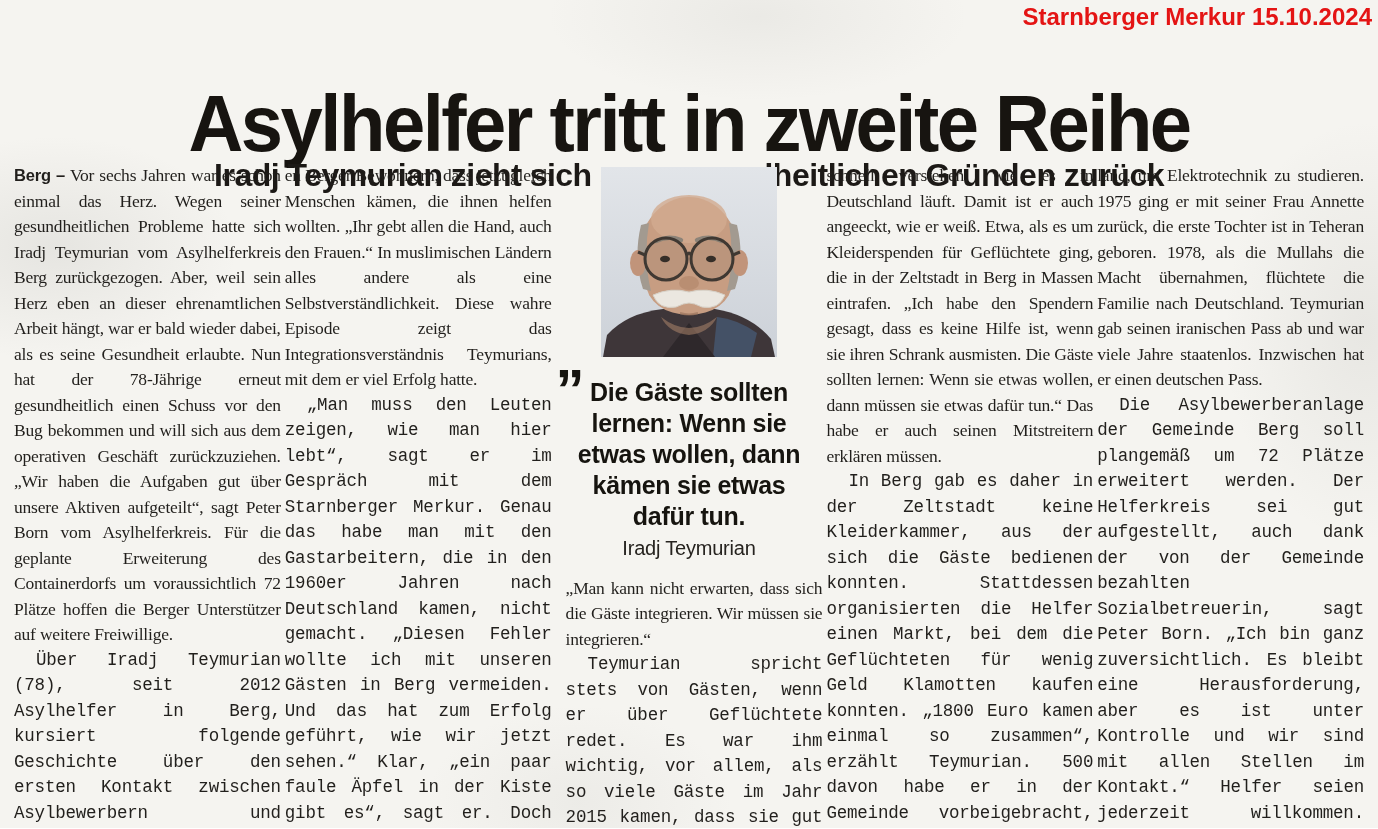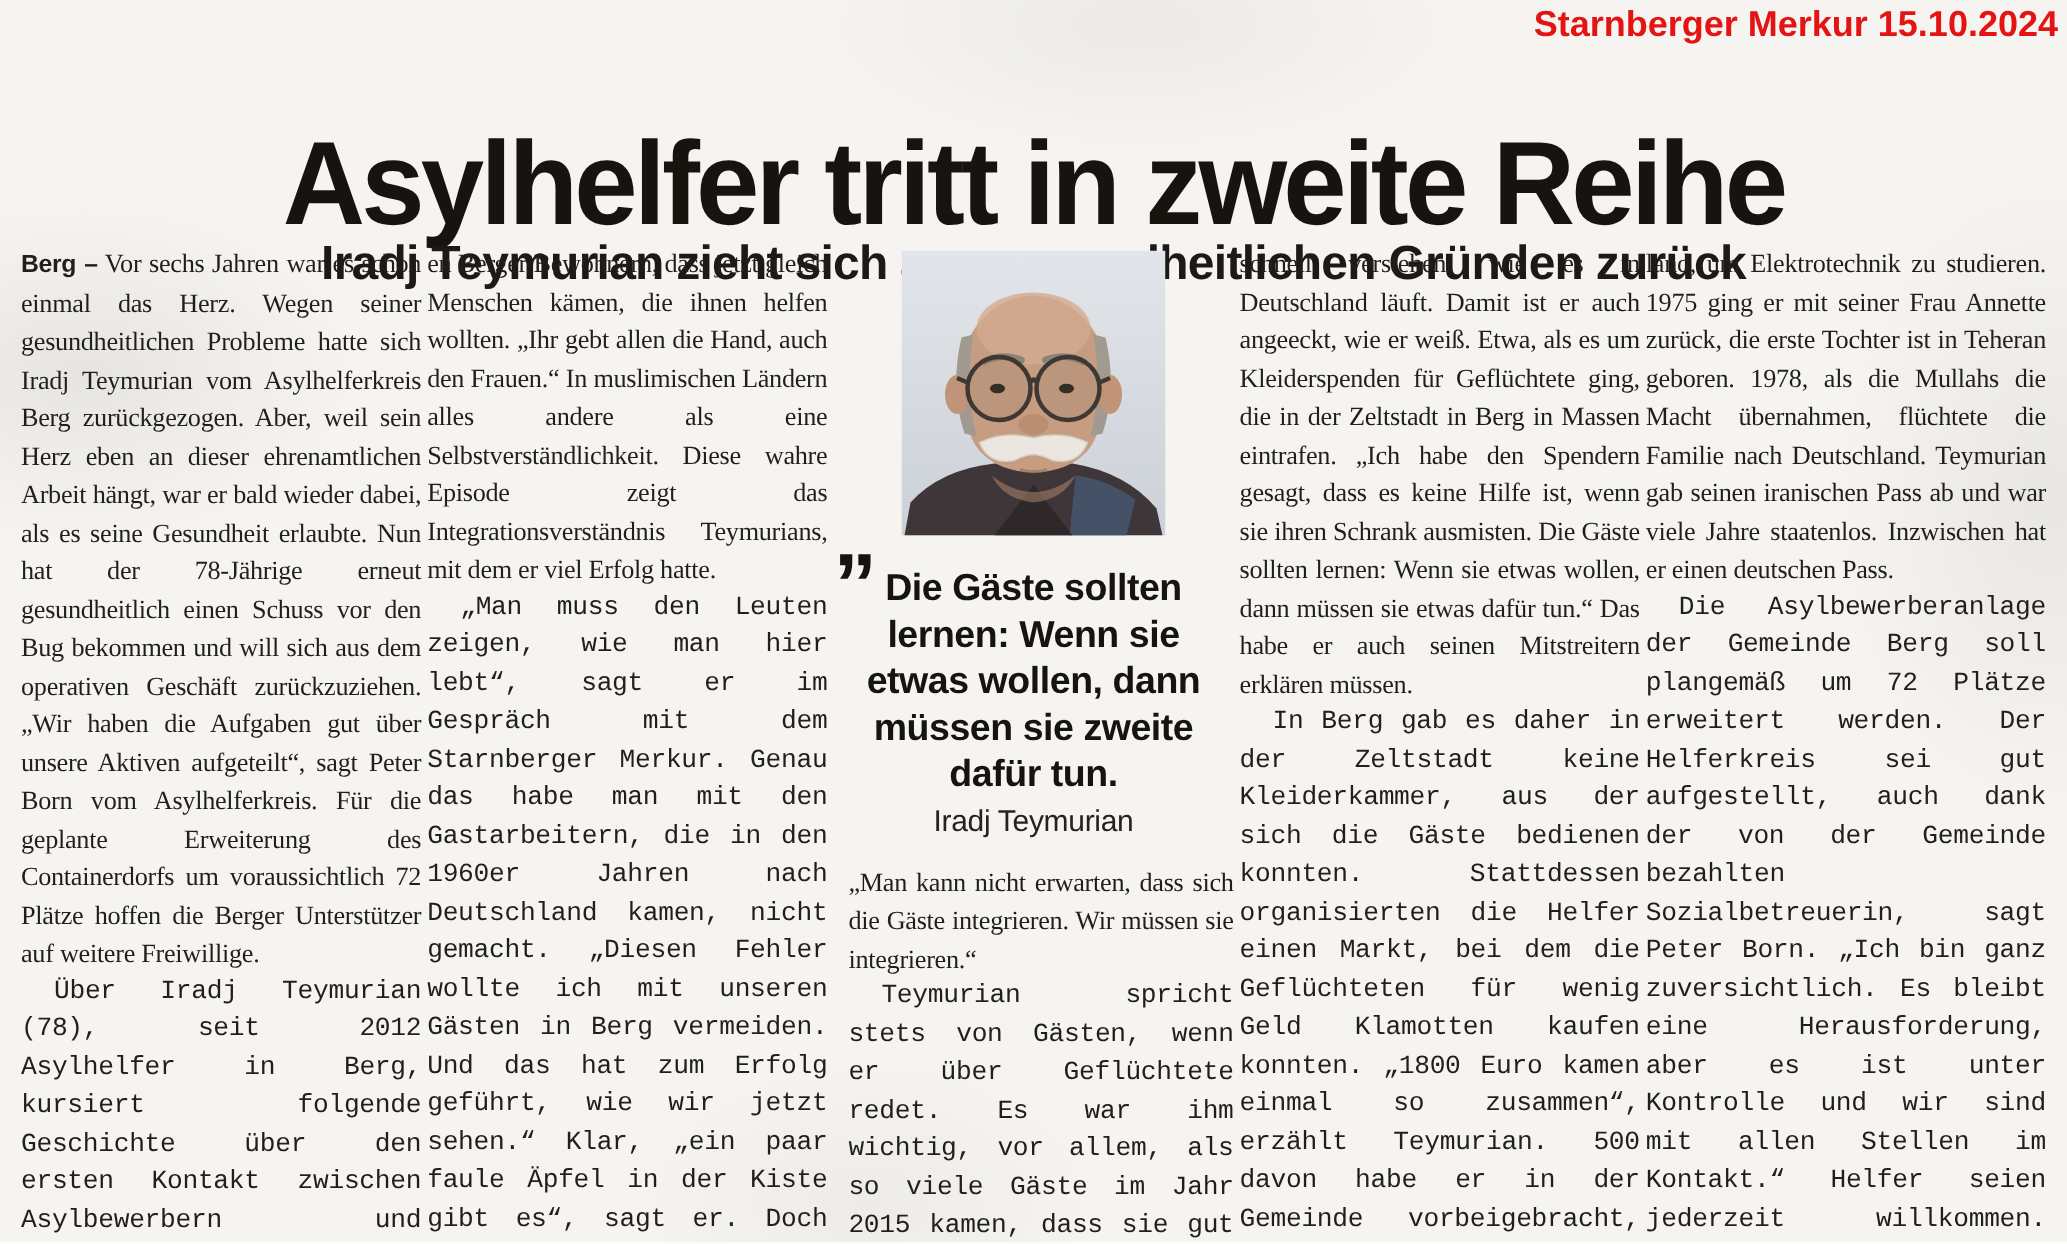--- a/index.html
+++ b/index.html
@@ -153,21 +153,21 @@
 
         <path d="M52,128 Q70,120 88,125 Q106,120 124,128 Q118,143 101,140 Q93,136 88,136 Q83,136 75,140 Q58,143 52,128 Z" fill="#ebe7e0" stroke="#d6d0c6" stroke-width="1"></path>
 
         <path d="M79,146 Q88,149 97,146" stroke="#9a735d" stroke-width="2" fill="none" opacity="0.7"></path>
 
         <path d="M60,150 Q88,172 116,150 Q108,166 88,168 Q68,166 60,150 Z" fill="#b68c70" opacity="0.5"></path>
       </svg>
 
       <div class="pq">
         <span class="pq-mark">”</span>
-        <span class="pq-text">Die Gäste sollten lernen: Wenn sie etwas wollen, dann müssen sie zweite dafür tun.</span>
+        <span class="pq-text">Die Gäste sollten lernen: Wenn sie etwas wollen, dann kämen sie etwas dafür tun.</span>
       </div>
       <div class="pq-attr">Iradj Teymurian</div>
 
       <div class="mid-paras">
         <p class="body-p">„Man kann nicht erwarten, dass sich die Gäste integrieren. Wir müssen sie integrieren.“</p>
         <p class="body-p indent">Teymurian spricht stets von Gästen, wenn er über Geflüchtete redet. Es war ihm wichtig, vor allem, als so viele Gäste im Jahr 2015 kamen, dass sie gut empfangen werden und</p>
       </div>
     </div>
 
     <div class="col">

